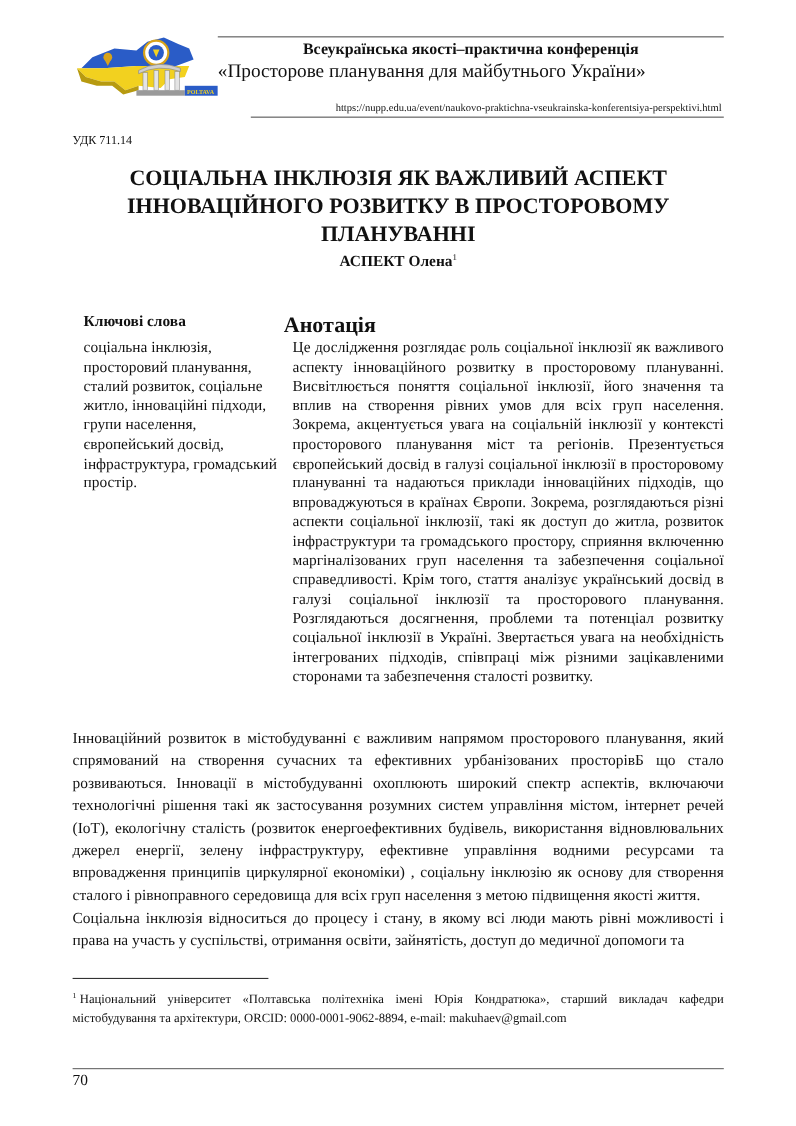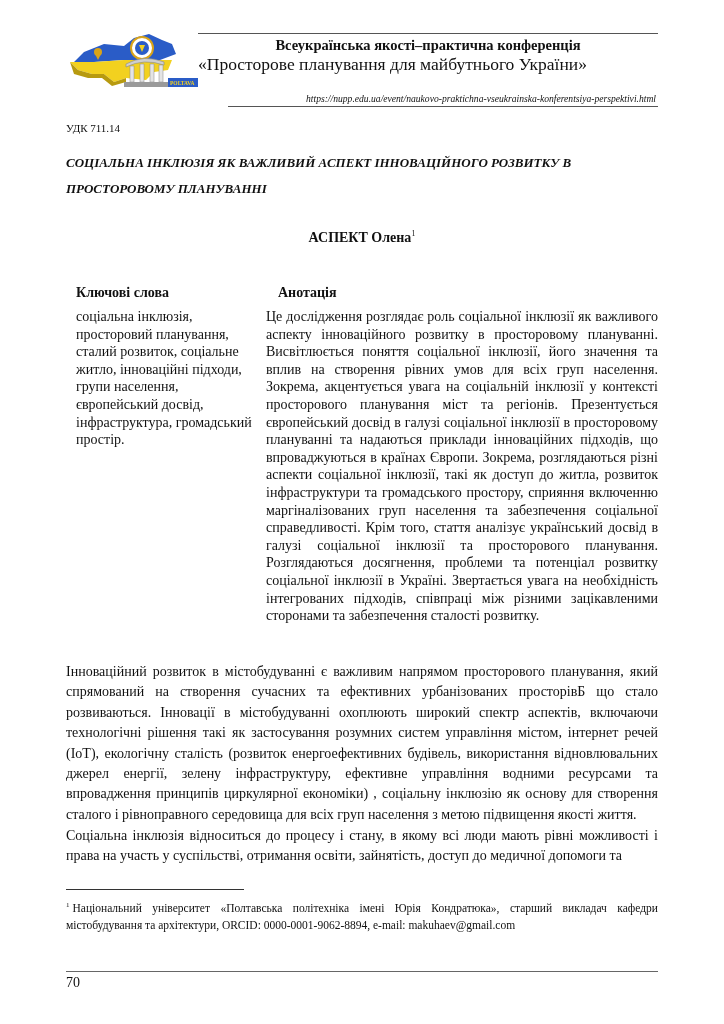--- a/index.html
+++ b/index.html
@@ -7,31 +7,31 @@
     width: 724px; height: 1024px; position: relative; overflow: hidden;
     font-family: "Liberation Serif", "DejaVu Serif", serif; color: #111;
   }
   .abs { position: absolute; }
 
   
   .logo { left: 64px; top: 30px; width: 134px; height: 58px; }
   .hdr-line-top { left: 198px; top: 33px; width: 460px; height: 0; border-top: 1.5px solid #555; }
   .hdr-l1 { left: 198px; top: 37px; width: 460px; text-align: center; font-weight: bold; font-size: 14.5px; line-height: 17px; }
   .hdr-l2 { left: 198px; top: 54px; width: 460px; text-align: left; font-weight: normal; font-size: 17.5px; line-height: 20px; }
-  .hdr-url { left: 198px; top: 93px; width: 460px; text-align: right; font-style: italic; font-size: 9.6px; line-height: 12px; padding-right: 2px; box-sizing: border-box; }
+  .hdr-url { left: 198px; top: 93px; width: 460px; text-align: right; font-size: 9.6px; line-height: 12px; padding-right: 2px; box-sizing: border-box; }
   .hdr-line-bot { left: 228px; top: 106px; width: 430px; height: 0; border-top: 1.5px solid #555; }
 
   .udk { left: 66px; top: 122px; font-weight: normal; font-size: 11px; }
-  .title { left: 66px; top: 150px; width: 592px; font-weight: bold; font-size: 13px; line-height: 25.5px; font-style: italic; }
+  .title { left: 66px; top: 150px; width: 592px; text-align: center; font-weight: bold; font-size: 20px; line-height: 25.5px; }
   .author { left: 66px; top: 229px; width: 592px; text-align: center; font-weight: bold; font-size: 14px; }
   .author sup { font-weight: normal; font-size: 8px; vertical-align: 6px; }
 
   .kw-head { left: 76px; top: 285px; font-weight: bold; font-size: 14px; }
   .kw-body { left: 76px; top: 308px; width: 180px; font-size: 14px; line-height: 17.6px; }
-  .ab-head { left: 278px; top: 285px; font-weight: bold; font-size: 14px; font-family: Liberation Serif, serif; }
+  .ab-head { left: 258px; top: 285px; font-weight: bold; font-size: 20px; font-family: Liberation Serif, serif; }
   .ab-body { left: 266px; top: 308px; width: 392px; font-size: 14px; line-height: 17.6px; text-align: justify; }
 
   .para { left: 66px; width: 592px; font-size: 14px; line-height: 20.4px; text-align: justify; }
   .p1 { top: 662px; }
   .p2 { top: 826px; }
 
   .fn-line { left: 66px; top: 889px; width: 178px; height: 0; border-top: 1px solid #333; }
   .footnote { left: 66px; top: 897px; width: 592px; font-size: 11.5px; line-height: 16.5px; text-align: justify; }
   .footnote sup { font-size: 7px; vertical-align: 5px; margin-right: 3px; }
 

